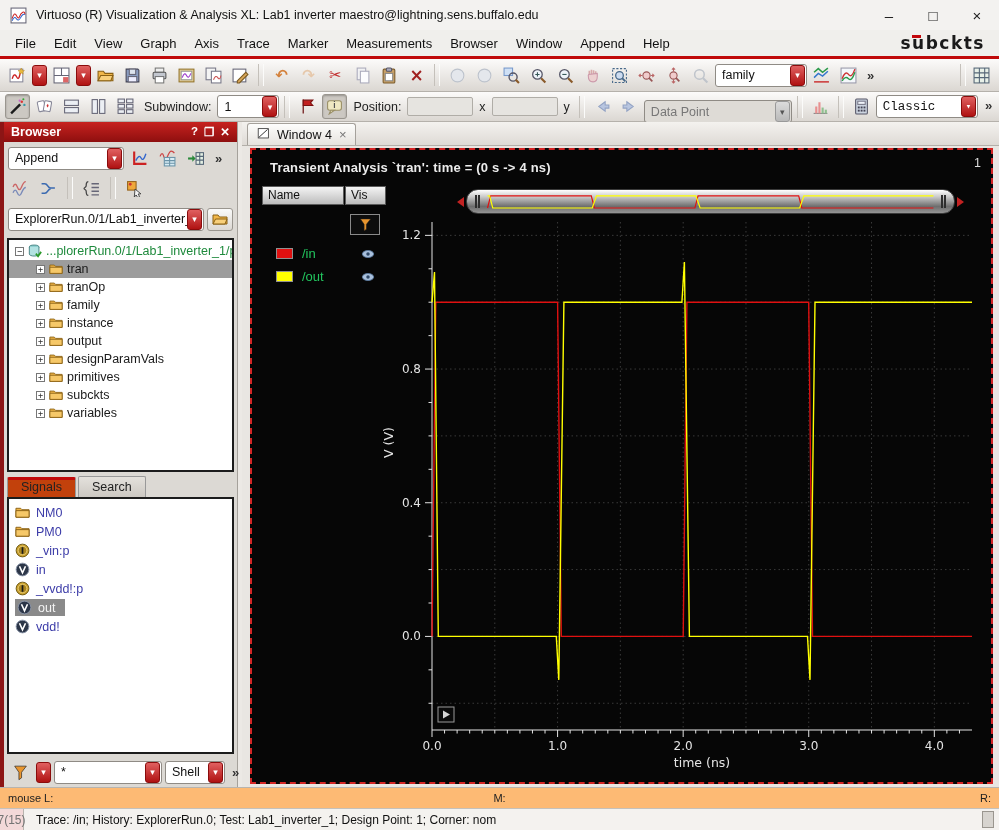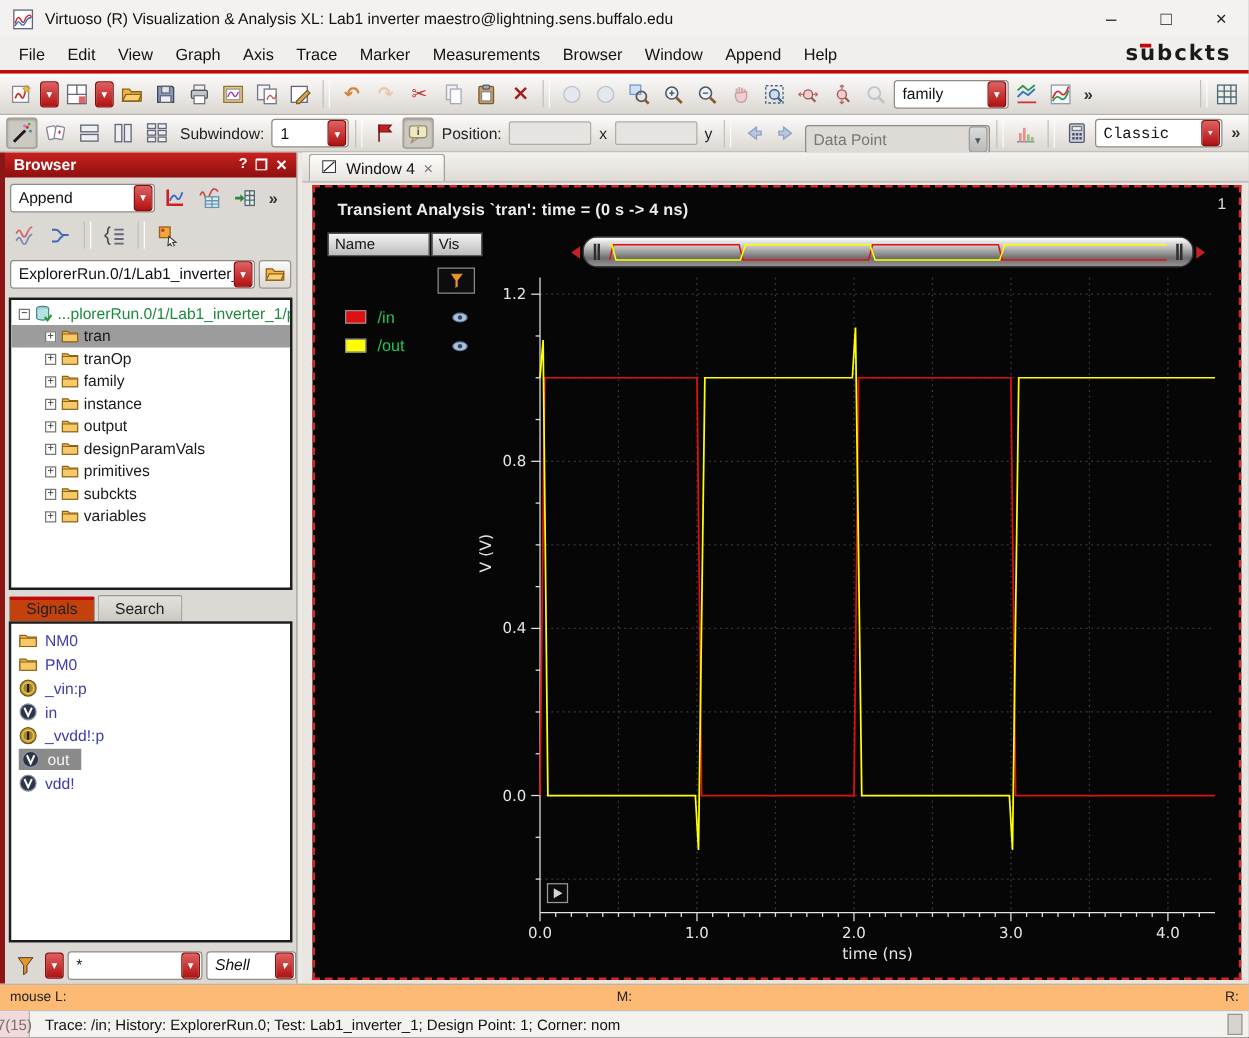--- a/index.html
+++ b/index.html
@@ -714,21 +714,21 @@
         <span class="tbi">
           <svg viewBox="0 0 16 16">
             <path d="M2.5 2h11L9 7.8V13l-2.5 1.8V7.8z" fill="#e8952e" stroke="#1a1a1a" stroke-width=".6"></path>
           </svg>
         </span>
         <span class="ddchip">▾</span>
         <span class="combo" style="width: 108px;">
           <span class="cv">*</span>
           <span class="ddchip">▾</span>
         </span>
-        <span class="combo" style="width: 72px; font-style: italic;">
+        <span class="combo" style="width: 60px;">
           <span class="cv">Shell</span>
           <span class="ddchip">▾</span>
         </span>
         <span class="ovf">»</span>
       </div>
   </div>
 
   <div class="grapharea">
     <div class="gtabbar">
       <div class="gtab">

